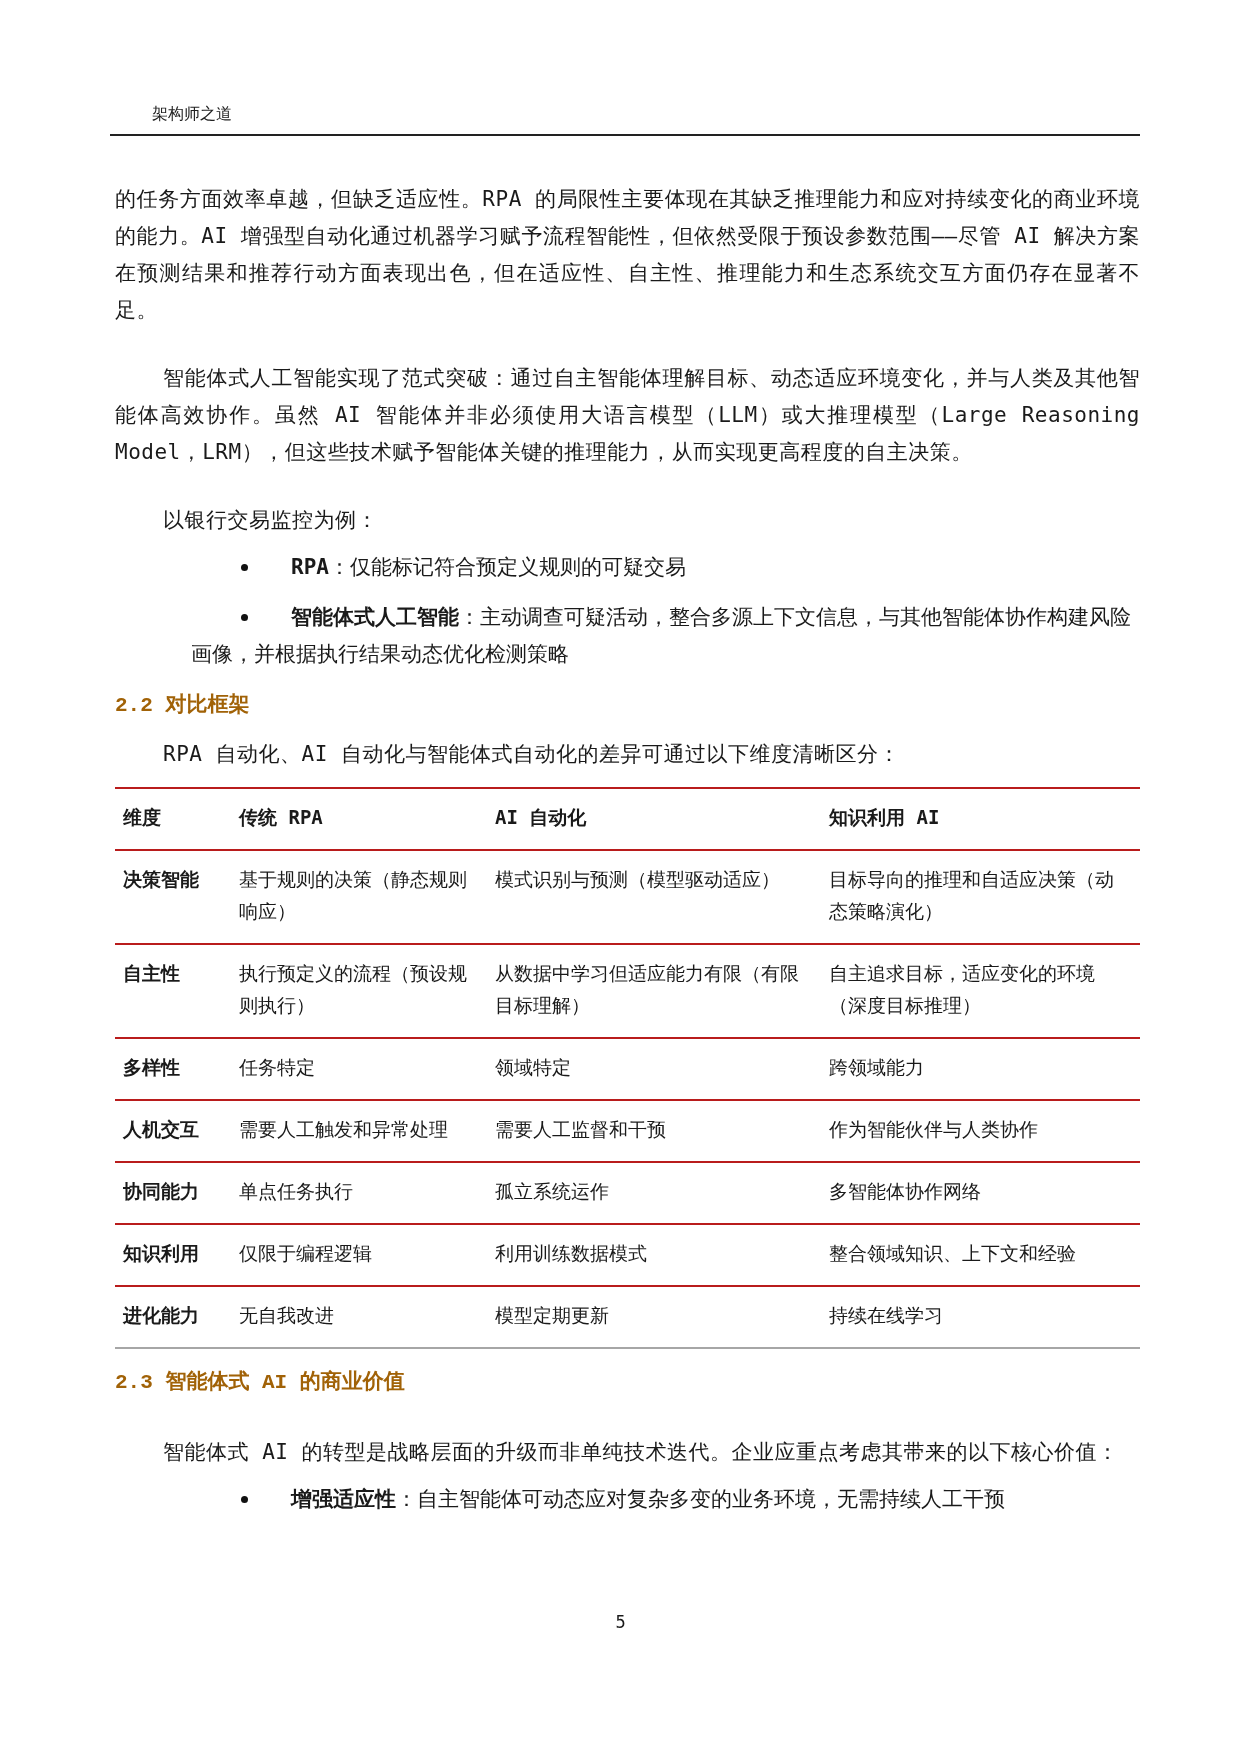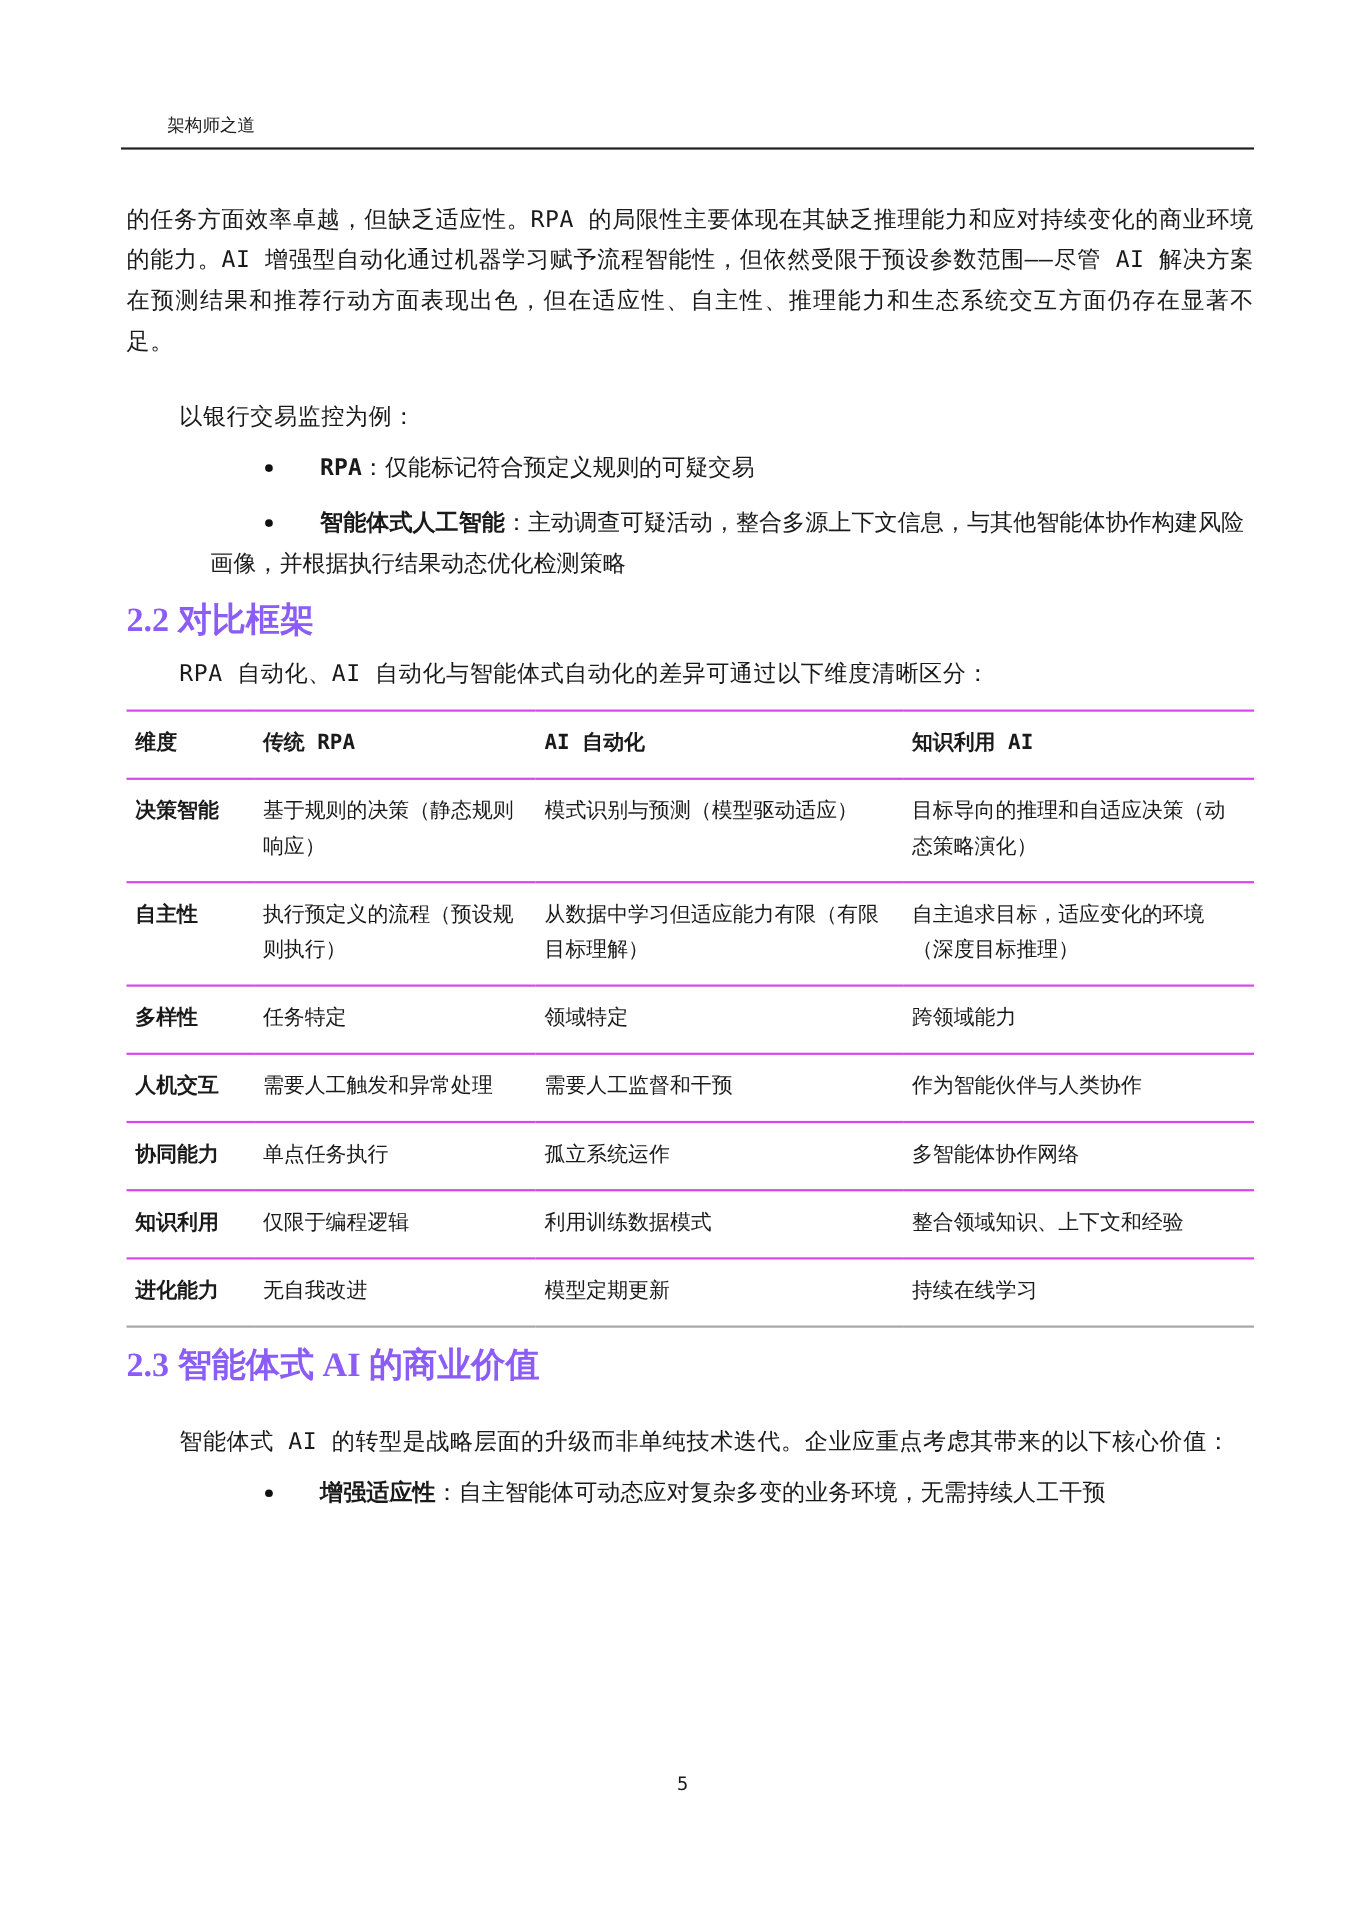--- a/index.html
+++ b/index.html
@@ -30,30 +30,30 @@
     padding-left: 176px; margin-bottom: 13px;
   }
   ul.bullets li .dot {
     position: absolute; left: 126px; top: 15px; width: 7px; height: 7px;
     border-radius: 50%; background: #111;
   }
   ul.bullets li.wrap { padding-left: 76px; text-indent: 100px; }
   ul.bullets li.wrap .dot { left: 126px; text-indent: 0; }
   b { font-weight: bold; }
   h2 {
-    margin: 8px 0 10px 0; font-size: 31px; line-height: 40px; font-weight: bold;
-    color: #8b5cf6; font-family: Liberation Serif, serif;
+    margin: 8px 0 10px 0; font-size: 21px; line-height: 40px; font-weight: bold;
+    color: #a16207; font-family: Liberation Mono, monospace;
   }
   table.cmp {
     width: 1025px; border-collapse: collapse; margin-top: 14px;
     font-size: 19px;
   }
   table.cmp th, table.cmp td {
     text-align: left; vertical-align: top; padding: 12px 8px 16px 8px;
-    line-height: 32px; border-top: 2px solid #d946ef;
+    line-height: 32px; border-top: 2px solid #b91c1c;
   }
   table.cmp tr:last-child td { border-bottom: 2px solid #a6a6a6; }
   table.cmp th { font-weight: bold; }
   table.cmp td.dim { font-weight: bold; }
   .col0 { width: 100px; }
   .col1 { width: 240px; }
   .col2 { width: 318px; }
   .page-num {
     position: absolute; left: 0; width: 1241px; top: 1612px; text-align: center;
     font-size: 17px;
@@ -61,20 +61,21 @@
 </style>
 </head>
 <body>
 
 <div class="header">
   <span class="header-title">架构师之道</span>
 </div>
 
 <div class="content">
   <p class="para">的任务方面效率卓越，但缺乏适应性。RPA 的局限性主要体现在其缺乏推理能力和应对持续变化的商业环境的能力。AI 增强型自动化通过机器学习赋予流程智能性，但依然受限于预设参数范围——尽管 AI 解决方案在预测结果和推荐行动方面表现出色，但在适应性、自主性、推理能力和生态系统交互方面仍存在显著不足。</p>
+  <p class="para indent">智能体式人工智能实现了范式突破：通过自主智能体理解目标、动态适应环境变化，并与人类及其他智能体高效协作。虽然 AI 智能体并非必须使用大语言模型（LLM）或大推理模型（Large Reasoning Model，LRM），但这些技术赋予智能体关键的推理能力，从而实现更高程度的自主决策。</p>
   <p class="para indent">以银行交易监控为例：</p>
 
   <ul class="bullets">
     <li>
       <span class="dot"></span>
       <b>RPA</b><span>：仅能标记符合预定义规则的可疑交易</span>
     </li>
     <li class="wrap">
       <span class="dot"></span>
       <b>智能体式人工智能</b><span>：主动调查可疑活动，整合多源上下文信息，与其他智能体协作构建风险画像，并根据执行结果动态优化检测策略</span>

